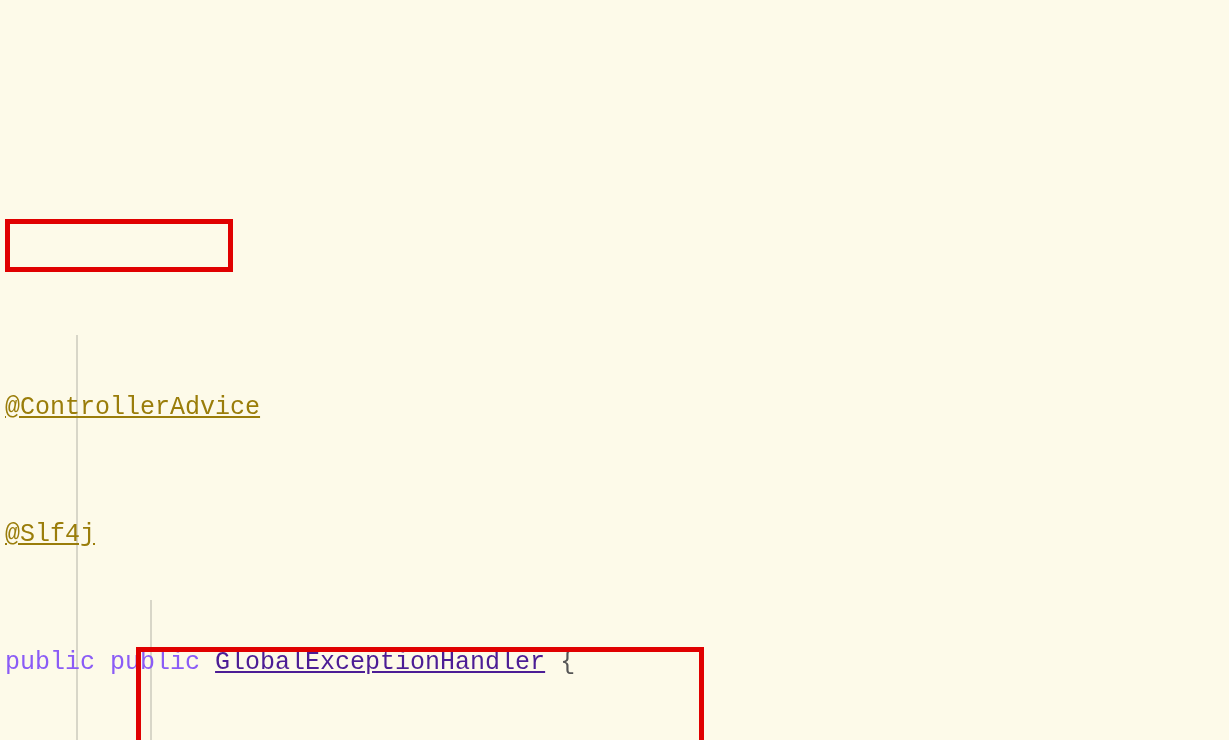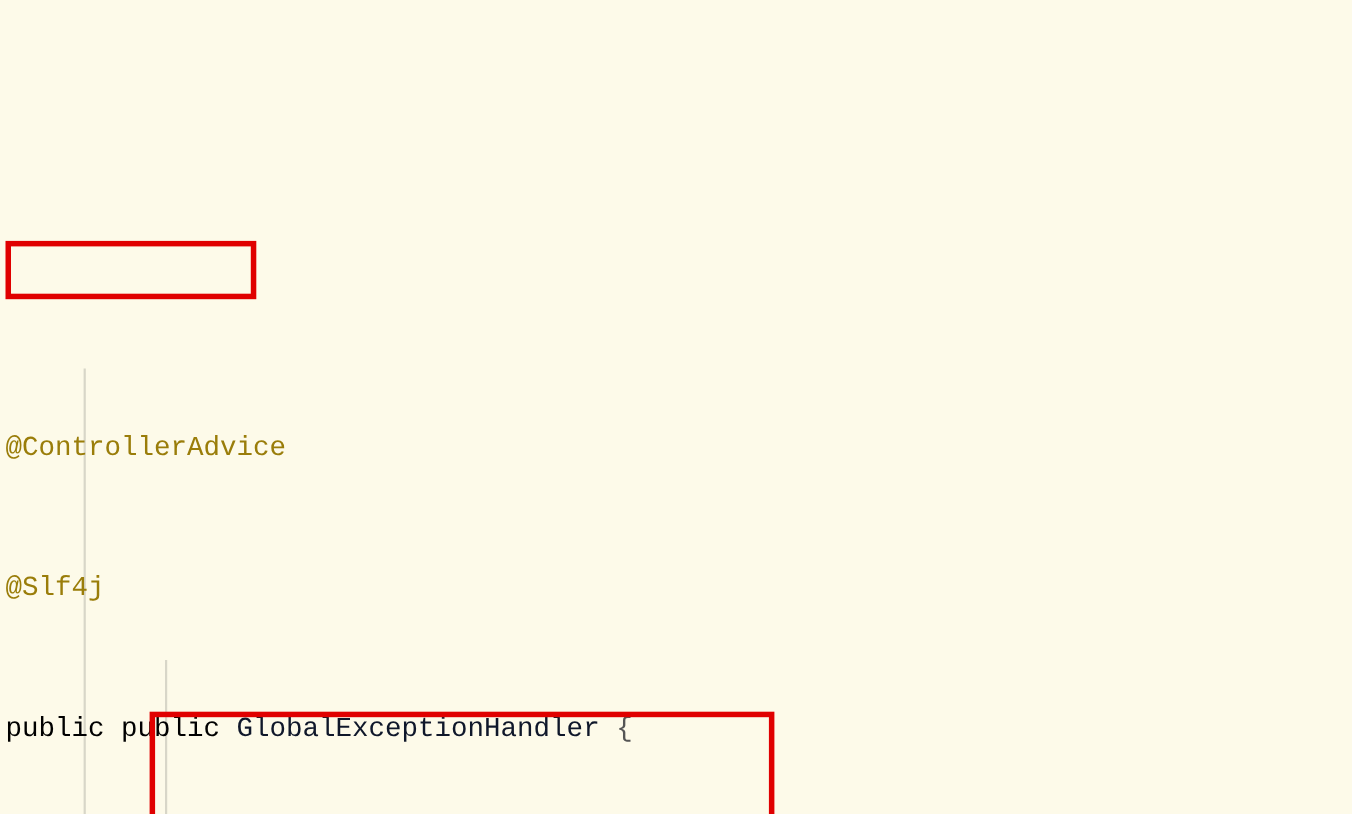--- a/index.html
+++ b/index.html
@@ -21,23 +21,23 @@
       position: relative;
     }
     .guide {
       position: absolute;
       width: 2px;
       background: #d8d6c8;
     }
     .guide-1 { left: 76px; top: 165px; height: 572px; }
     .guide-2 { left: 150px; top: 430px; height: 310px; }
     
-    .annotation { color: #9a7d0a; }
-    .keyword { color: #000000; }
-    .class-name { color: #0f172a; }
+    .annotation { color: #9a7d0a; text-decoration: underline; }
+    .keyword { color: #8b5cf6; }
+    .class-name { color: #4c1d95; text-decoration: underline; }
     .brace { color: #555; }
     
     .highlight-box {
       position: absolute;
       border: 5px solid #e00000;
       pointer-events: none;
     }
     .box-1 { left: 5px; top: 49px; width: 228px; height: 53px; }
     .box-2 { left: 136px; top: 477px; width: 568px; height: 122px; }
   </style>

